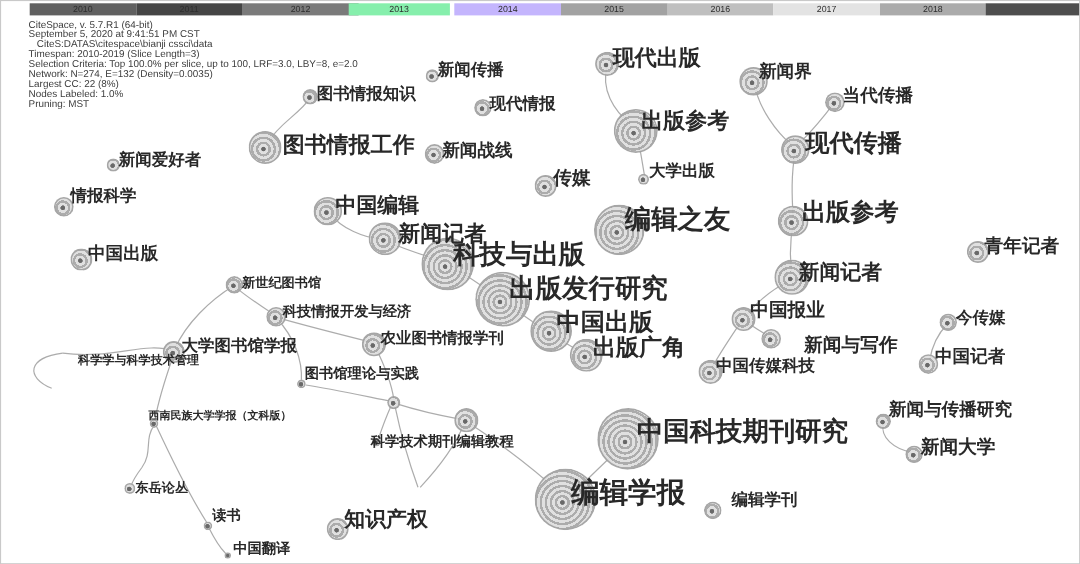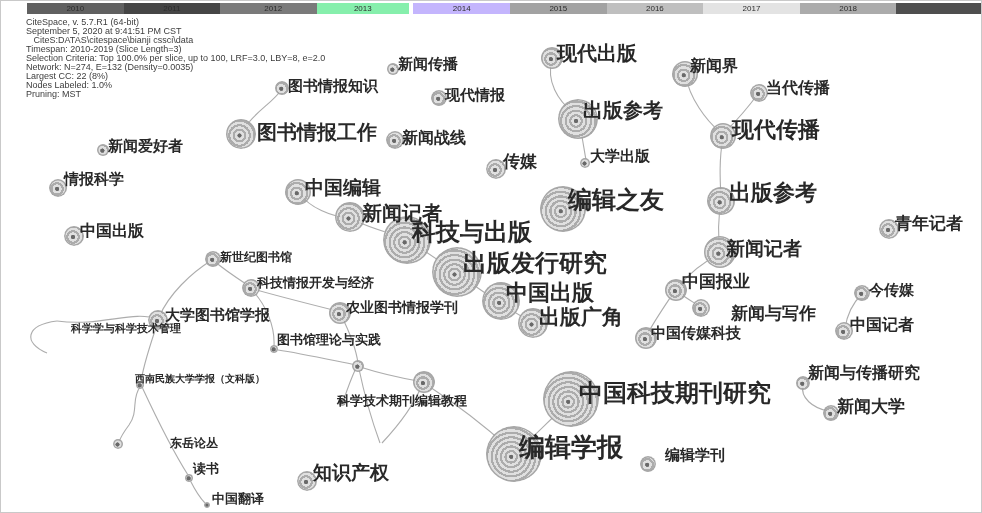--- a/index.html
+++ b/index.html
@@ -205,21 +205,21 @@
       <span class="node-label" style="left: 70px; top: 322px; font-size: 11px;">科学学与科学技术管理</span>
       <div class="node" style="left: 269px; top: 344px; width: 8px; height: 8px;"></div>
       <span class="node-label" style="left: 276px; top: 332px; font-size: 13px;">图书馆理论与实践</span>
       <div class="node" style="left: 135px; top: 380px; width: 8px; height: 8px;"></div>
       <span class="node-label" style="left: 134px; top: 373px; font-size: 10px;">西南民族大学学报（文科版）</span>
       <div class="node" style="left: 351px; top: 359px; width: 12px; height: 12px;"></div>
       <div class="node" style="left: 412px; top: 370px; width: 22px; height: 22px;"></div>
       <div class="node" style="left: 337px; top: 397px; width: 8px; height: 8px;"></div>
       <span class="node-label" style="left: 336px; top: 393px; font-size: 13px;">科学技术期刊编辑教程</span>
       <div class="node" style="left: 112px; top: 438px; width: 10px; height: 10px;"></div>
-      <span class="node-label" style="left: 122px; top: 436px; font-size: 12px; padding-left: 47px;">东岳论丛</span>
+      <span class="node-label" style="left: 122px; top: 436px; font-size: 12px;">东岳论丛</span>
       <div class="node" style="left: 184px; top: 473px; width: 8px; height: 8px;"></div>
       <span class="node-label" style="left: 192px; top: 461px; font-size: 13px;">读书</span>
       <div class="node" style="left: 203px; top: 501px; width: 6px; height: 6px;"></div>
       <span class="node-label" style="left: 211px; top: 491px; font-size: 13px;">中国翻译</span>
       <div class="node" style="left: 296px; top: 470px; width: 20px; height: 20px;"></div>
       <span class="node-label" style="left: 312px; top: 462px; font-size: 19px; text-align: right;">知识产权</span>
       <div class="node" style="left: 542px; top: 370px; width: 56px; height: 56px;"></div>
       <span class="node-label" style="left: 578px; top: 379px; font-size: 24px;">中国科技期刊研究</span>
       <div class="node" style="left: 485px; top: 425px; width: 56px; height: 56px;"></div>
       <span class="node-label" style="left: 518px; top: 433px; font-size: 26px;">编辑学报</span>

